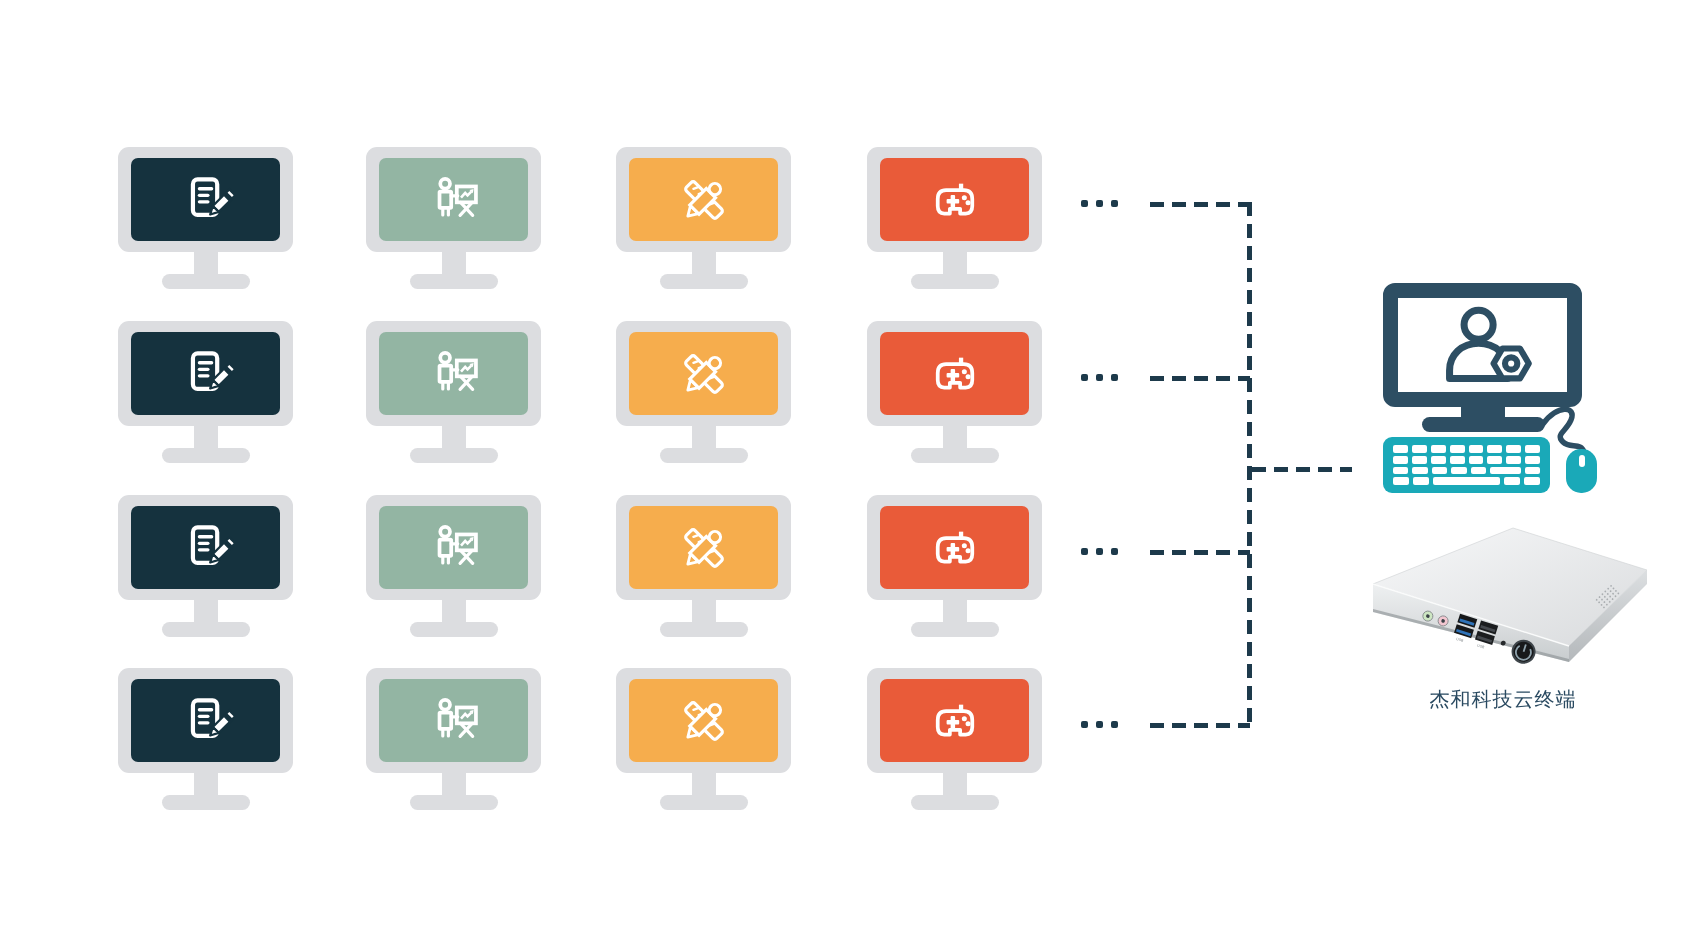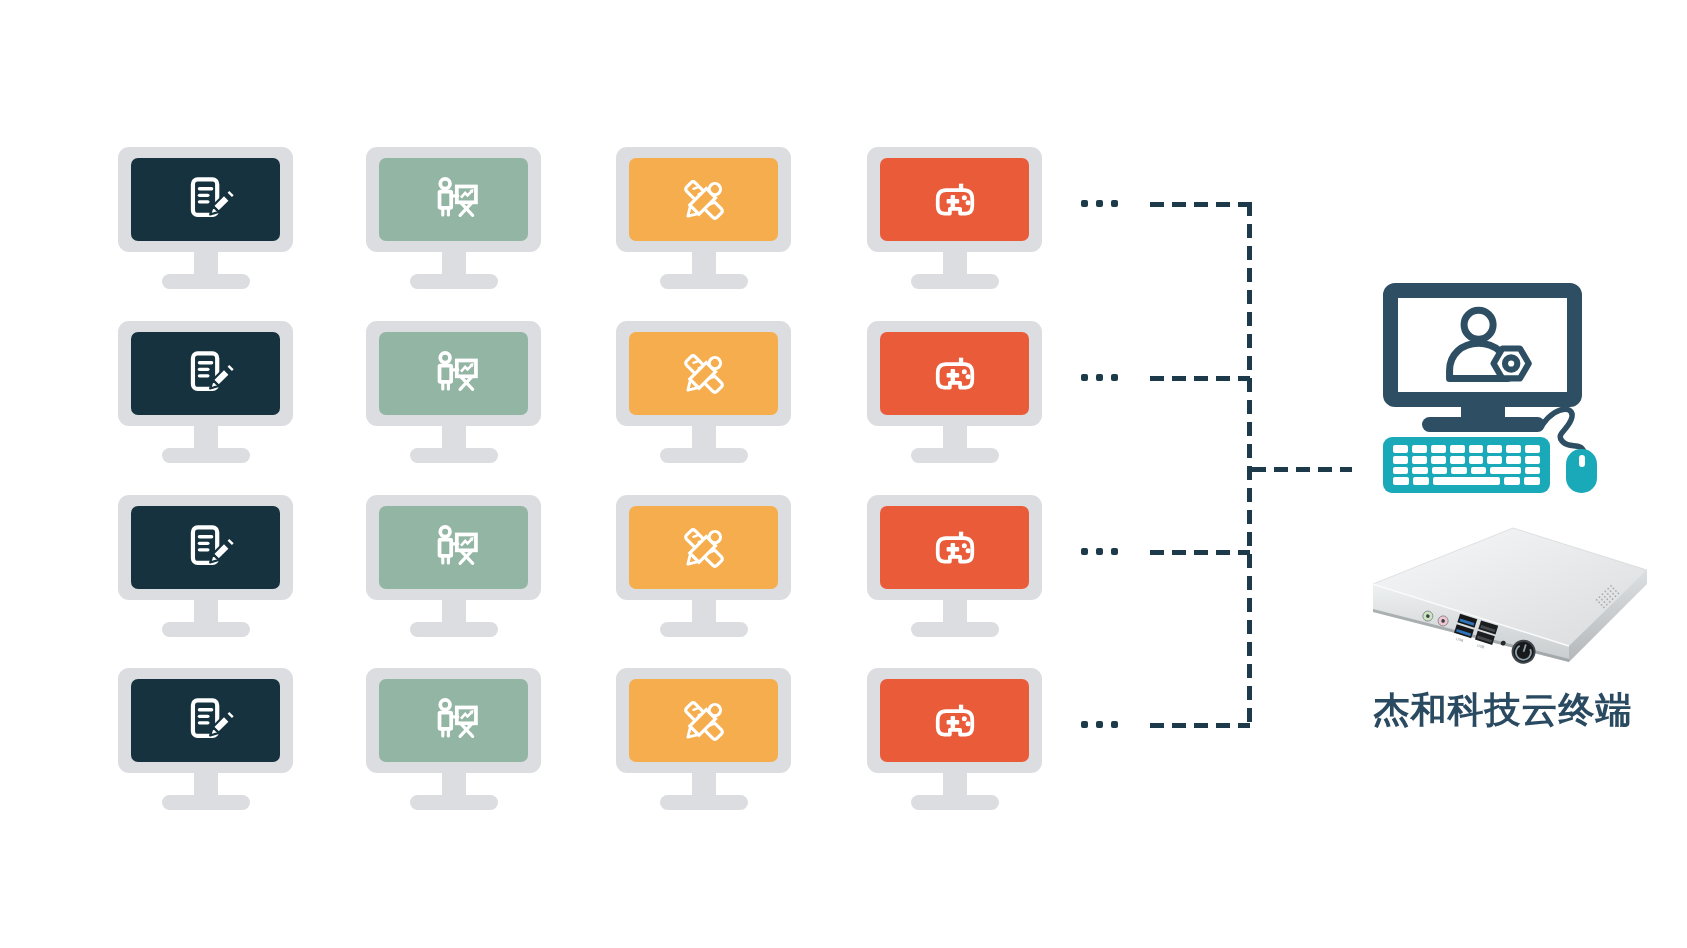--- a/index.html
+++ b/index.html
@@ -33,21 +33,21 @@
   .kbd{position:absolute;left:1383px;top:437px;width:167px;height:56px;background:var(--teal);border-radius:9px;
     box-sizing:border-box;padding:8px 10px;display:flex;flex-direction:column;gap:3px;}
   .kbd-row{display:flex;gap:4px;flex:1;}
   .kbd-row div{background:#fff;border-radius:2px;}
   .mouse{position:absolute;left:1566px;top:449px;width:31px;height:44px;background:var(--teal);border-radius:15px;}
   .mouse i{position:absolute;left:12.5px;top:6px;width:6px;height:12px;border-radius:3px;background:#fff;display:block;}
   .cable{position:absolute;left:1537px;top:396px;width:70px;height:62px;}
 
   .device{position:absolute;left:1363px;top:526px;width:290px;height:138px;}
   .caption{position:absolute;left:1353px;top:686px;width:300px;text-align:center;
-    font-size:36px;font-weight:bold;letter-spacing:1px;color:var(--caption-navy);}
+    font-size:20px;font-weight:normal;letter-spacing:1px;color:var(--caption-navy);}
 </style>
 </head>
 <body>
 
 <svg width="0" height="0" style="position:absolute" aria-hidden="true">
   <symbol id="document-edit-icon" viewBox="0 0 60 60">
     <rect x="16" y="8" width="26" height="38" rx="5" fill="none" stroke="#fff" stroke-width="4.5"></rect>
     <line x1="23" y1="18" x2="36" y2="18" stroke="#fff" stroke-width="3.6" stroke-linecap="round"></line>
     <line x1="23" y1="25" x2="32" y2="25" stroke="#fff" stroke-width="3.6" stroke-linecap="round"></line>
     <line x1="23" y1="32" x2="32" y2="32" stroke="#fff" stroke-width="3.6" stroke-linecap="round"></line>

